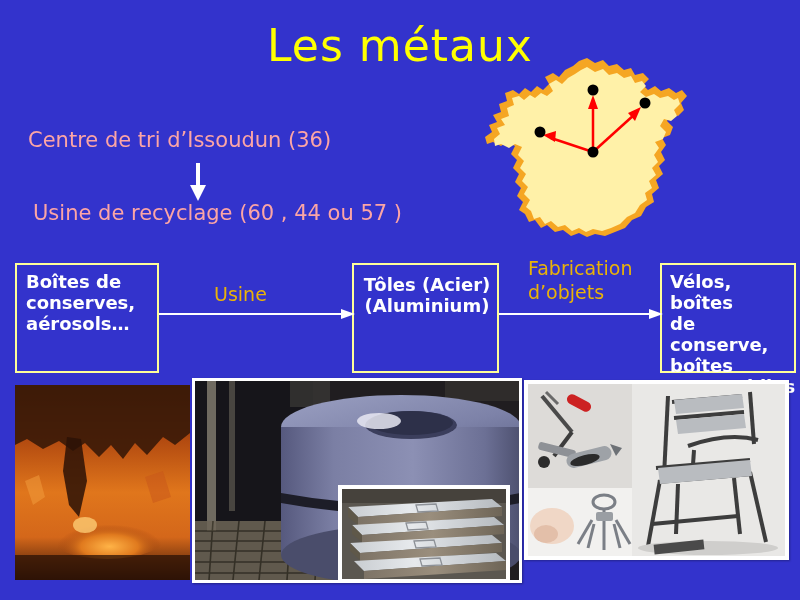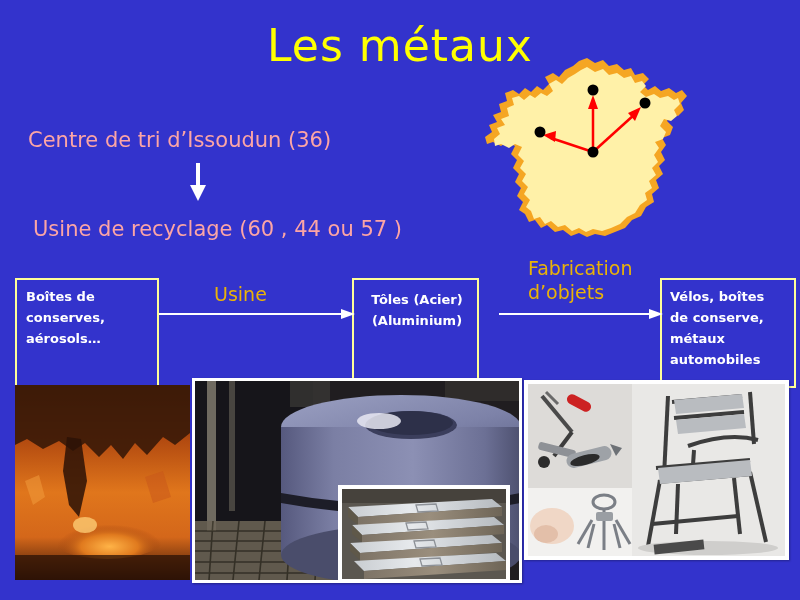--- a/index.html
+++ b/index.html
@@ -41,21 +41,21 @@
   
   .topline {
     position: absolute;
     color: #fca5a5;
     font-family: "DejaVu Sans", sans-serif;
     font-size: 21px;
     line-height: 26px;
     white-space: nowrap;
   }
   #centre-tri { left: 28px;  top: 127px; }
-  #usine      { left: 33px;  top: 216px; }
+  #usine      { left: 33px;  top: 200px; }
 
   
   #vert-arrow {
     position: absolute;
     left: 186px;
     top: 163px;
     width: 24px;
     height: 40px;
   }
 
@@ -68,32 +68,31 @@
     height: 192px;
   }
 
   
   .flowbox {
     position: absolute;
     border: 2px solid #ffff99;
     color: #ffffff;
     font-family: "DejaVu Sans", sans-serif;
     font-weight: bold;
-    font-size: 13px;
+    font-size: 18px;
     line-height: 21px;
     box-sizing: border-box;
     padding: 6px 6px 4px 9px;
-    margin-top: 15px;
   }
   #box-input {
     left: 15px;  top: 263px;  width: 144px; height: 110px;
     text-align: left;
   }
   #box-middle {
-    left: 352px; top: 263px;  width: 127px; height: 110px;
+    left: 352px; top: 263px;  width: 147px; height: 110px;
     text-align: center;
     padding-top: 9px;
   }
   #box-middle .line2 {
     margin-top: 16px;
   }
   #box-output {
     left: 660px; top: 263px;  width: 136px; height: 110px;
     text-align: left;
     padding-left: 8px;
@@ -226,21 +225,21 @@
   </div>
 
   <div class="flowbox" id="box-middle">
     <div>Tôles (Acier)</div>
     <div>(Aluminium)</div>
   </div>
 
   <div class="flowbox" id="box-output">
     <div>Vélos, boîtes</div>
     <div>de conserve,</div>
-    <div>métaux</div>
+    <div>boîtes</div>
     <div>automobiles</div>
   </div>
 
   <div class="h-arrow" id="arrow-1">
     <svg viewBox="0 0 196 12" preserveAspectRatio="none" xmlns="http://www.w3.org/2000/svg">
       <rect x="0" y="5" width="188" height="2" fill="#ffffff"></rect>
       <polygon points="196,6 182,1 182,11" fill="#ffffff"></polygon>
     </svg>
   </div>
   <div class="h-arrow" id="arrow-2">

